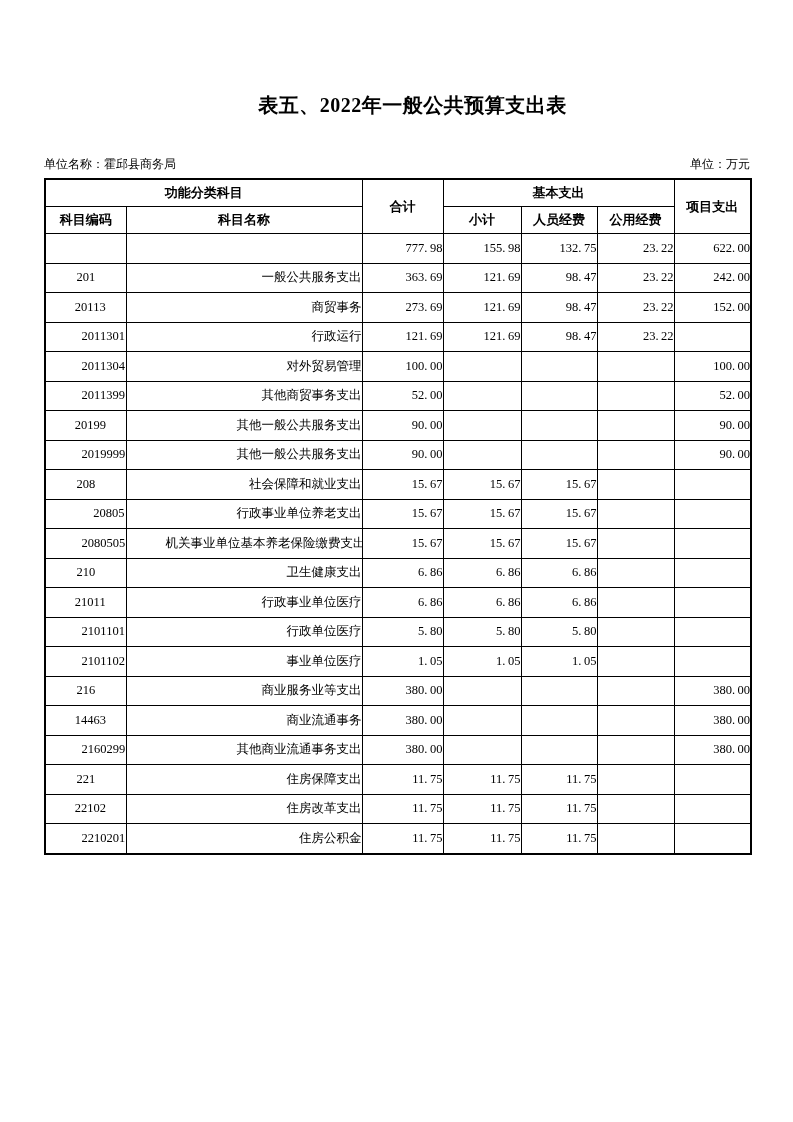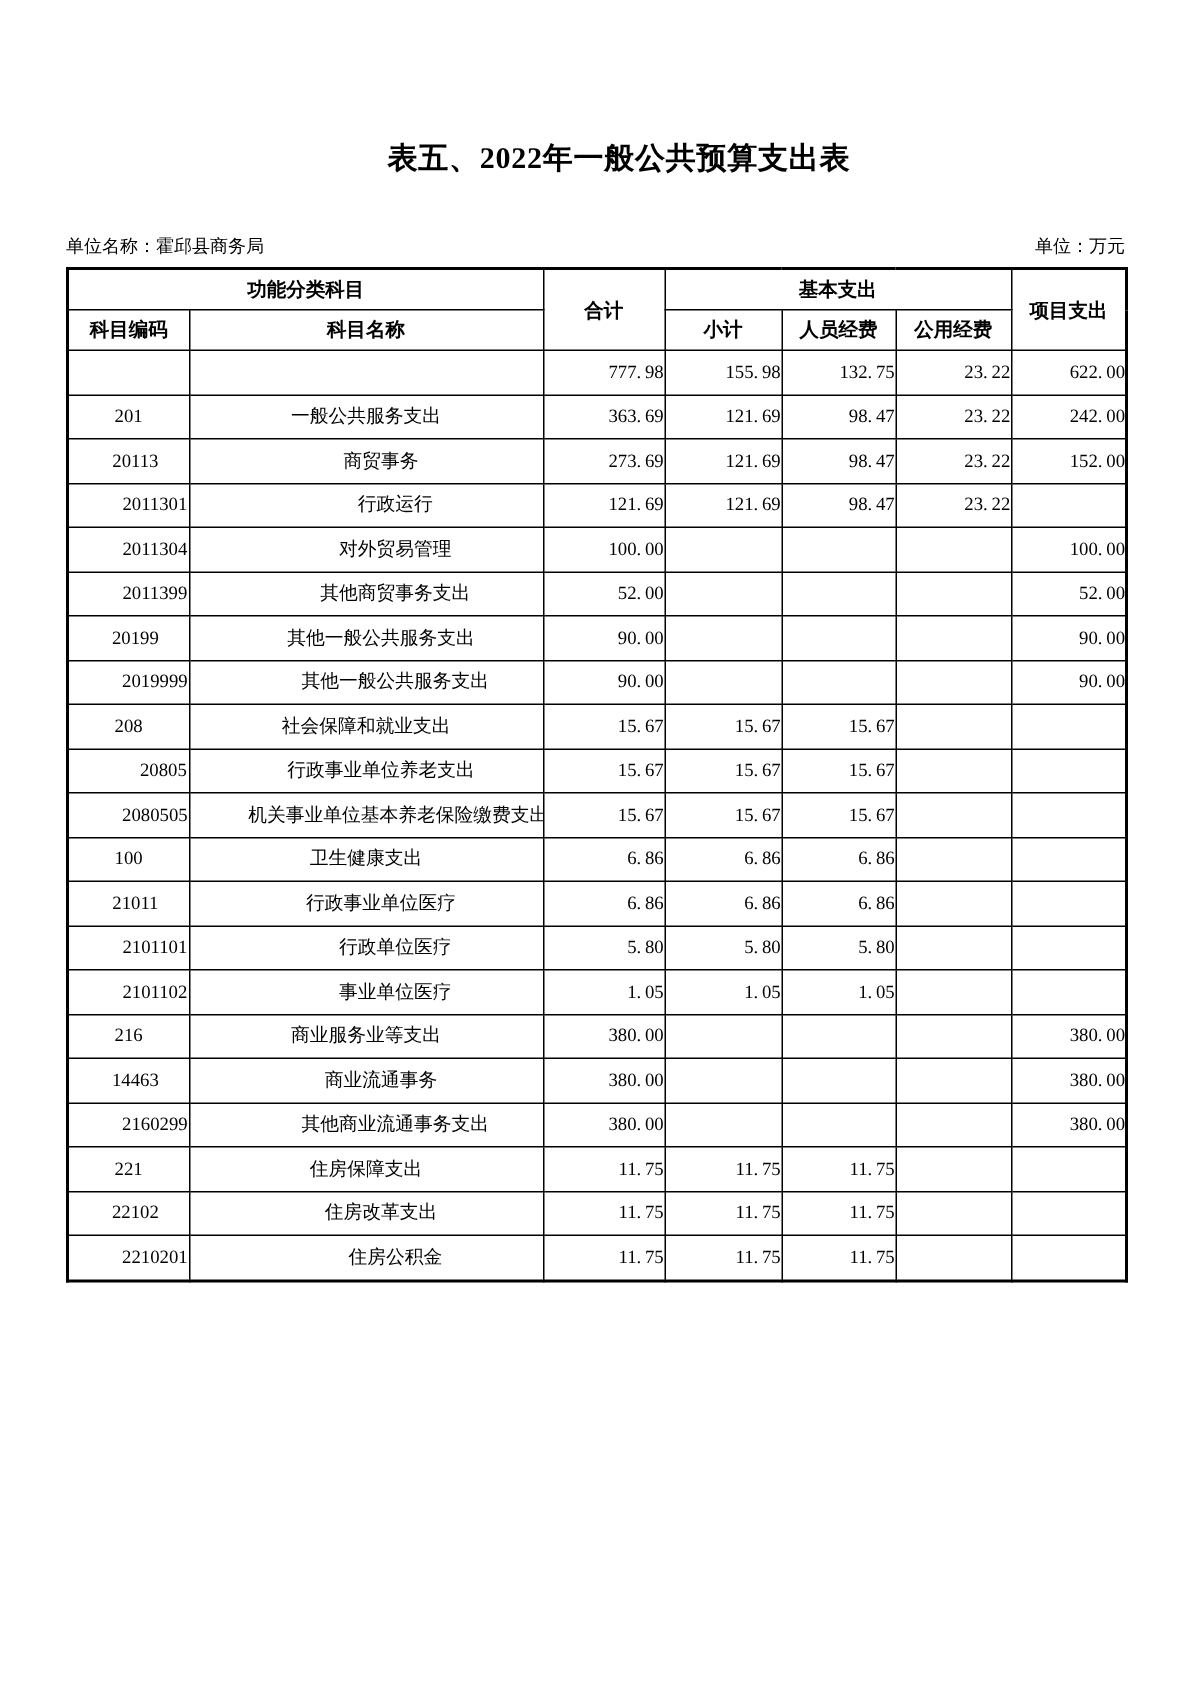--- a/index.html
+++ b/index.html
@@ -66,21 +66,21 @@
   table.budget tbody td {
     height: 28.5px;
     font-size: 12.5px;
     padding: 0;
   }
   td.num { text-align: right; padding-right: 3px; }
   td.code { text-align: center; padding-left: 2px; }
   td.code.l2 { padding-left: 9px; }
   td.code.l3 { padding-left: 35px; }
   td.code.cr { text-align: right; padding-right: 1px; padding-left: 0; }
-  td.name { text-align: center; padding-left: 3px; }
+  td.name { text-align: right; padding-left: 3px; }
   td.name.n2 { padding-left: 20px; }
   td.name.n3 { padding-left: 39px; }
 </style>
 </head>
 <body>
 
 <div class="page">
 
   <h1 class="doc-title">表五、2022年一般公共预算支出表</h1>
 
@@ -208,21 +208,21 @@
         <tr>
           <td class="code l3">2080505</td>
           <td class="name n3">机关事业单位基本养老保险缴费支出</td>
           <td class="num">15. 67</td>
           <td class="num">15. 67</td>
           <td class="num">15. 67</td>
           <td class="num"></td>
           <td class="num"></td>
         </tr>
         <tr>
-          <td class="code l1">100</td>
+          <td class="code l1">210</td>
           <td class="name n1">卫生健康支出</td>
           <td class="num">6. 86</td>
           <td class="num">6. 86</td>
           <td class="num">6. 86</td>
           <td class="num"></td>
           <td class="num"></td>
         </tr>
         <tr>
           <td class="code l2">21011</td>
           <td class="name n2">行政事业单位医疗</td>

